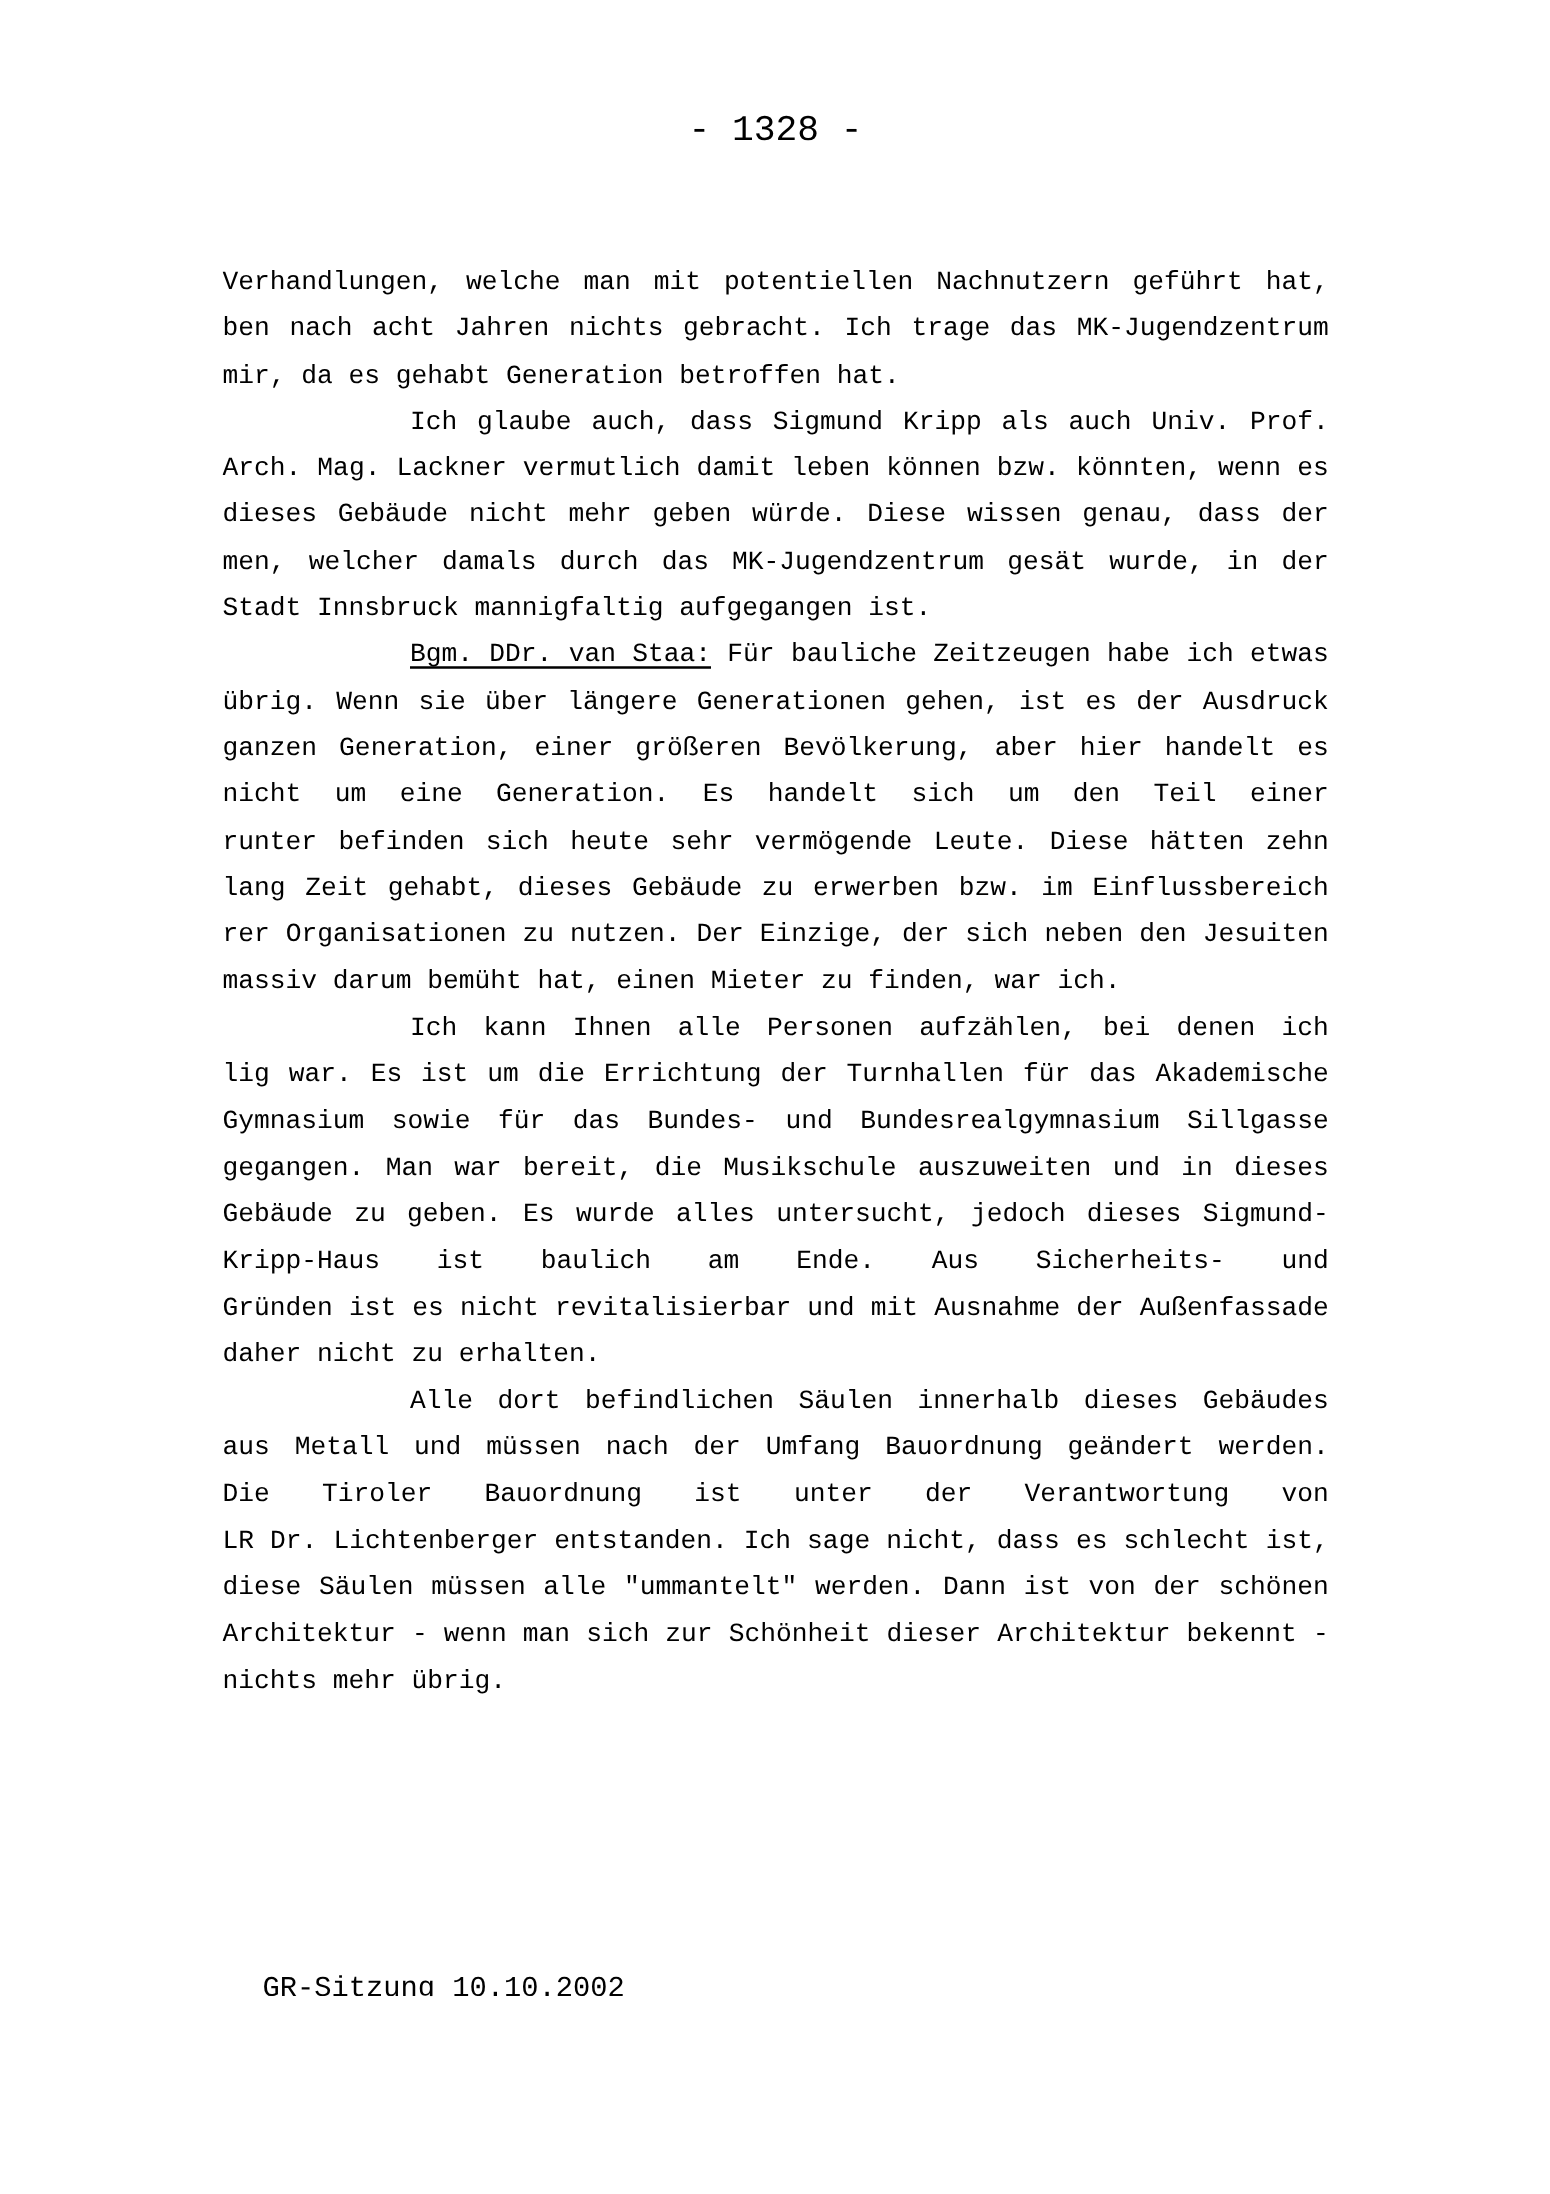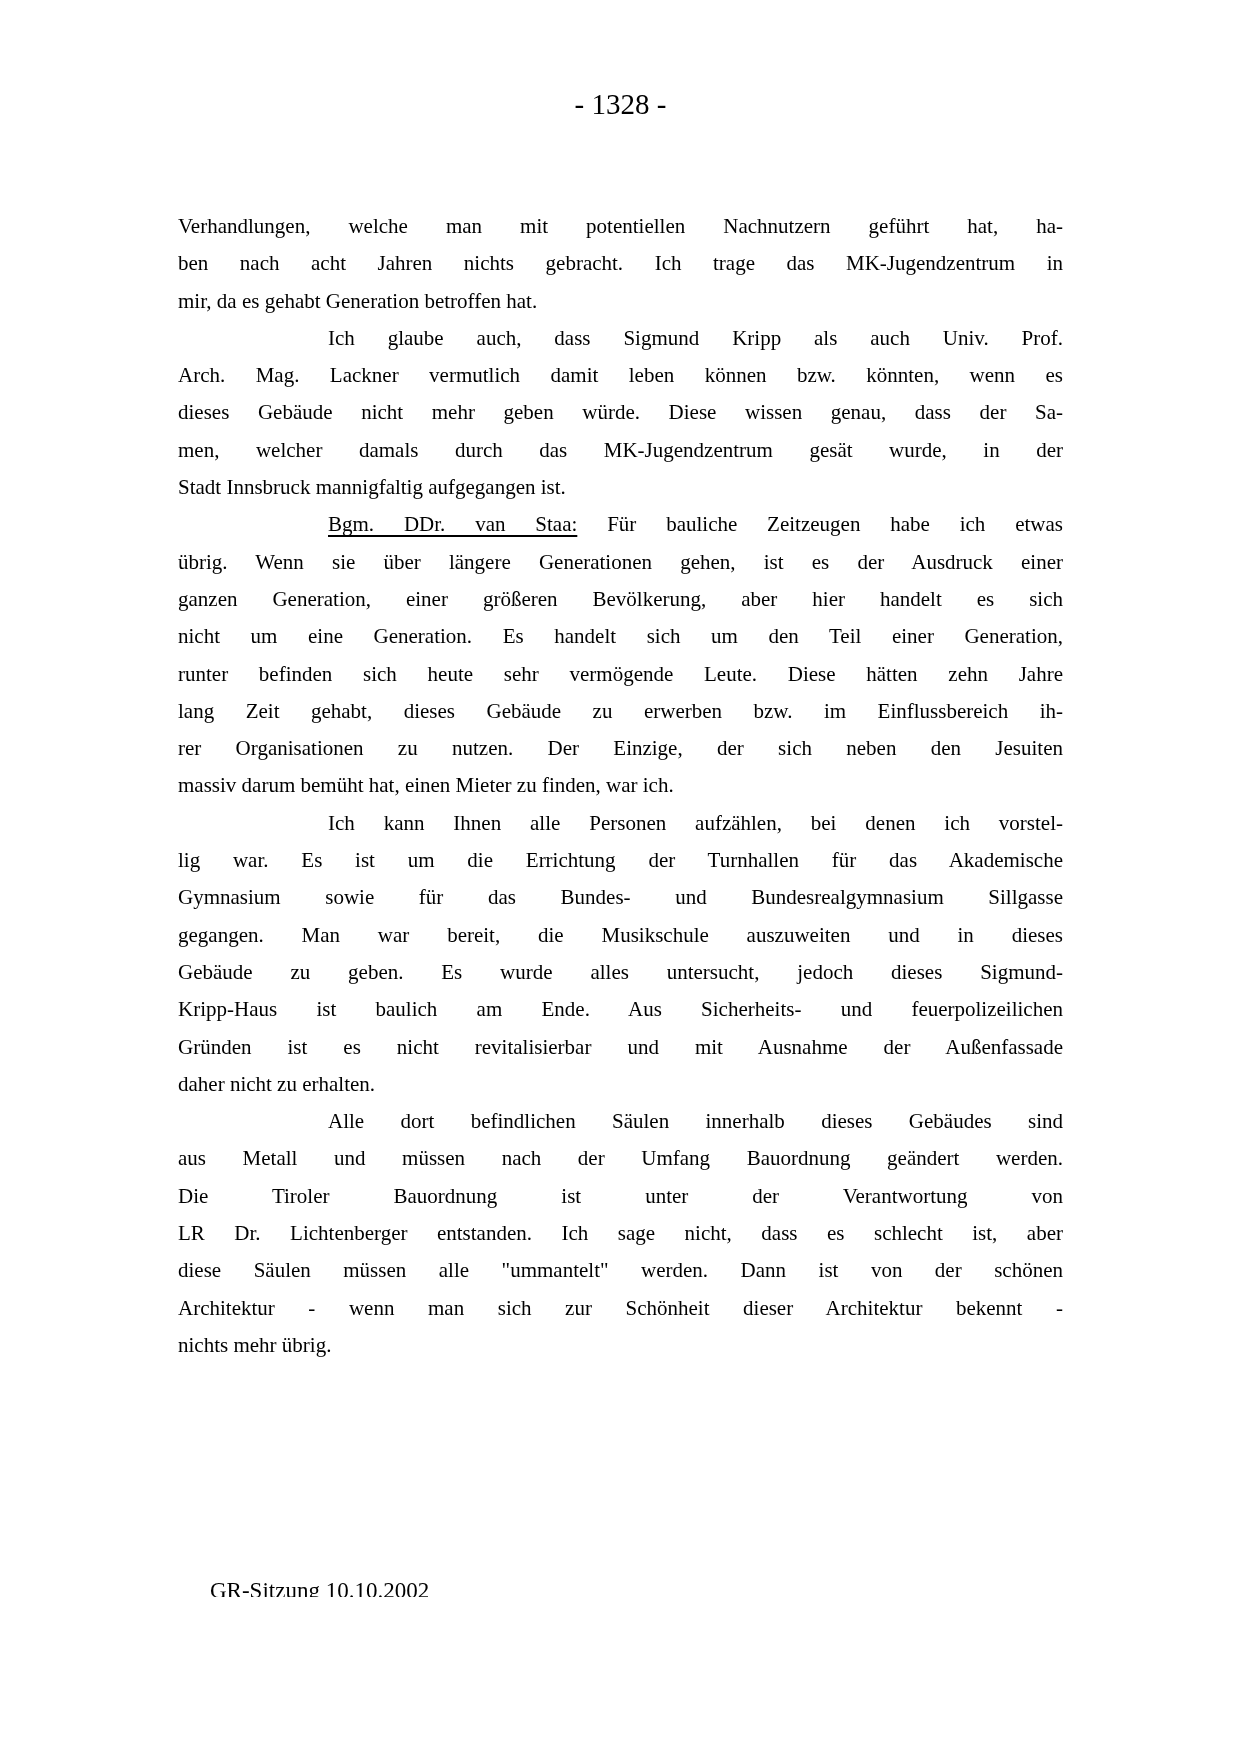--- a/index.html
+++ b/index.html
@@ -6,21 +6,21 @@
     margin: 0;
     padding: 0;
     background: #ffffff;
   }
   .page {
     position: relative;
     width: 1240px;
     height: 1597px;
     background: #ffffff;
     color: #000000;
-    font-family: Liberation Serif, serif;
+    font-family: Liberation Mono, monospace;
     overflow: hidden;
   }
   .page-number {
     position: absolute;
     top: 86px;
     left: 178px;
     width: 885px;
     text-align: center;
     font-size: 29px;
     line-height: 37px;

